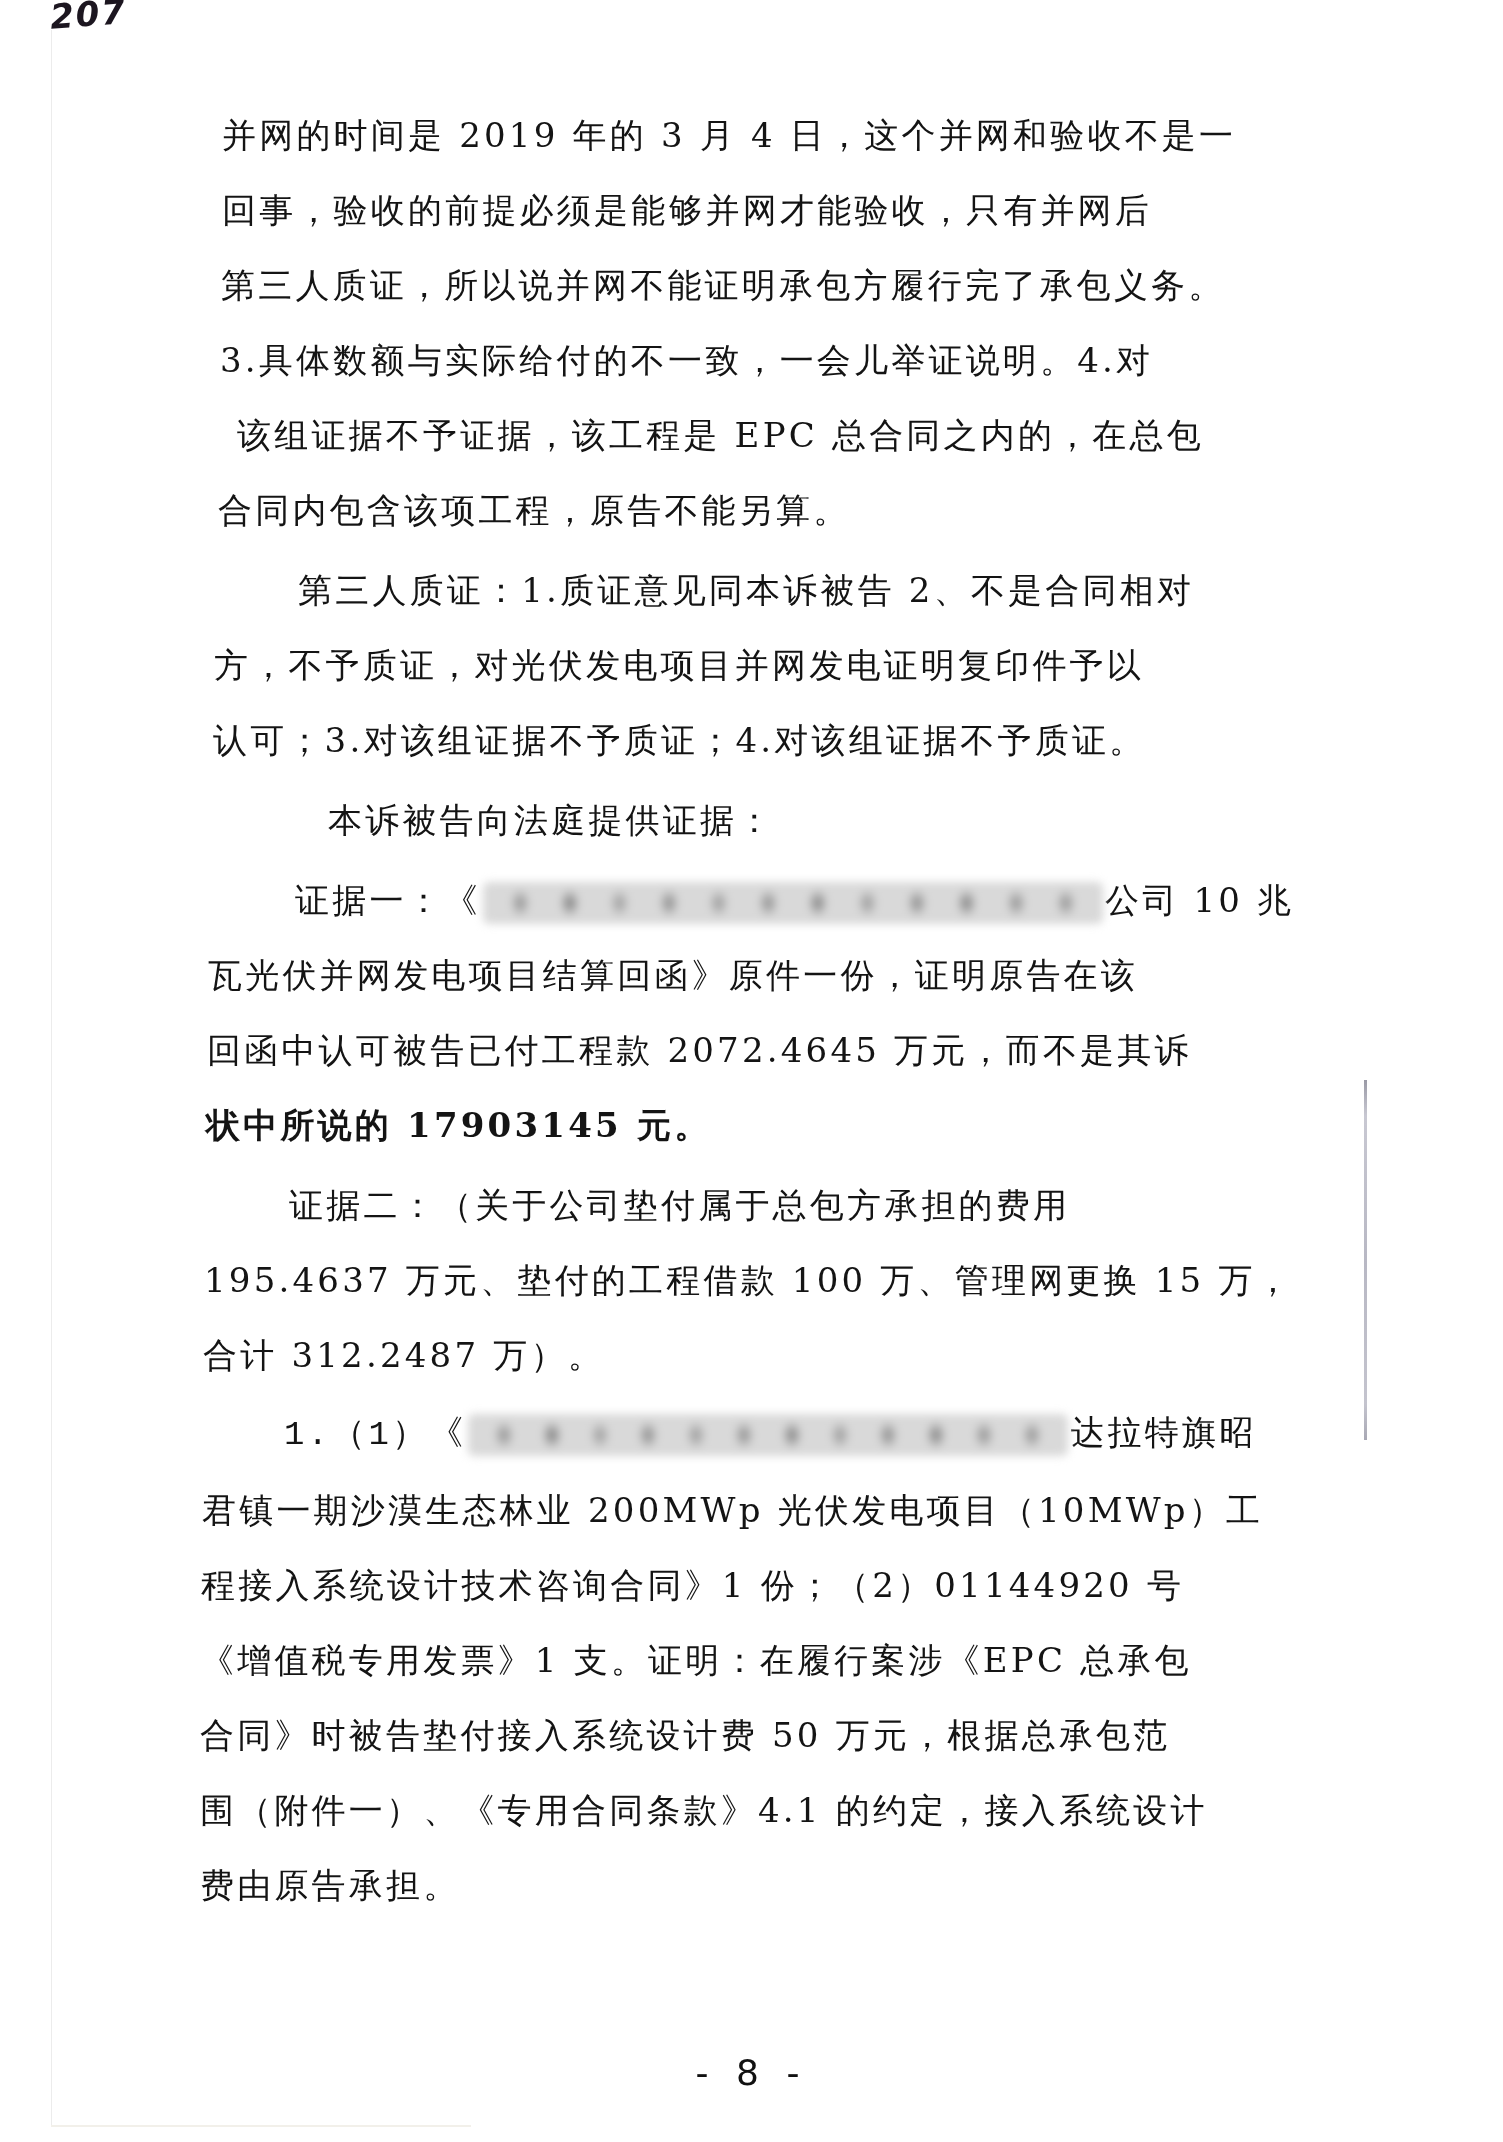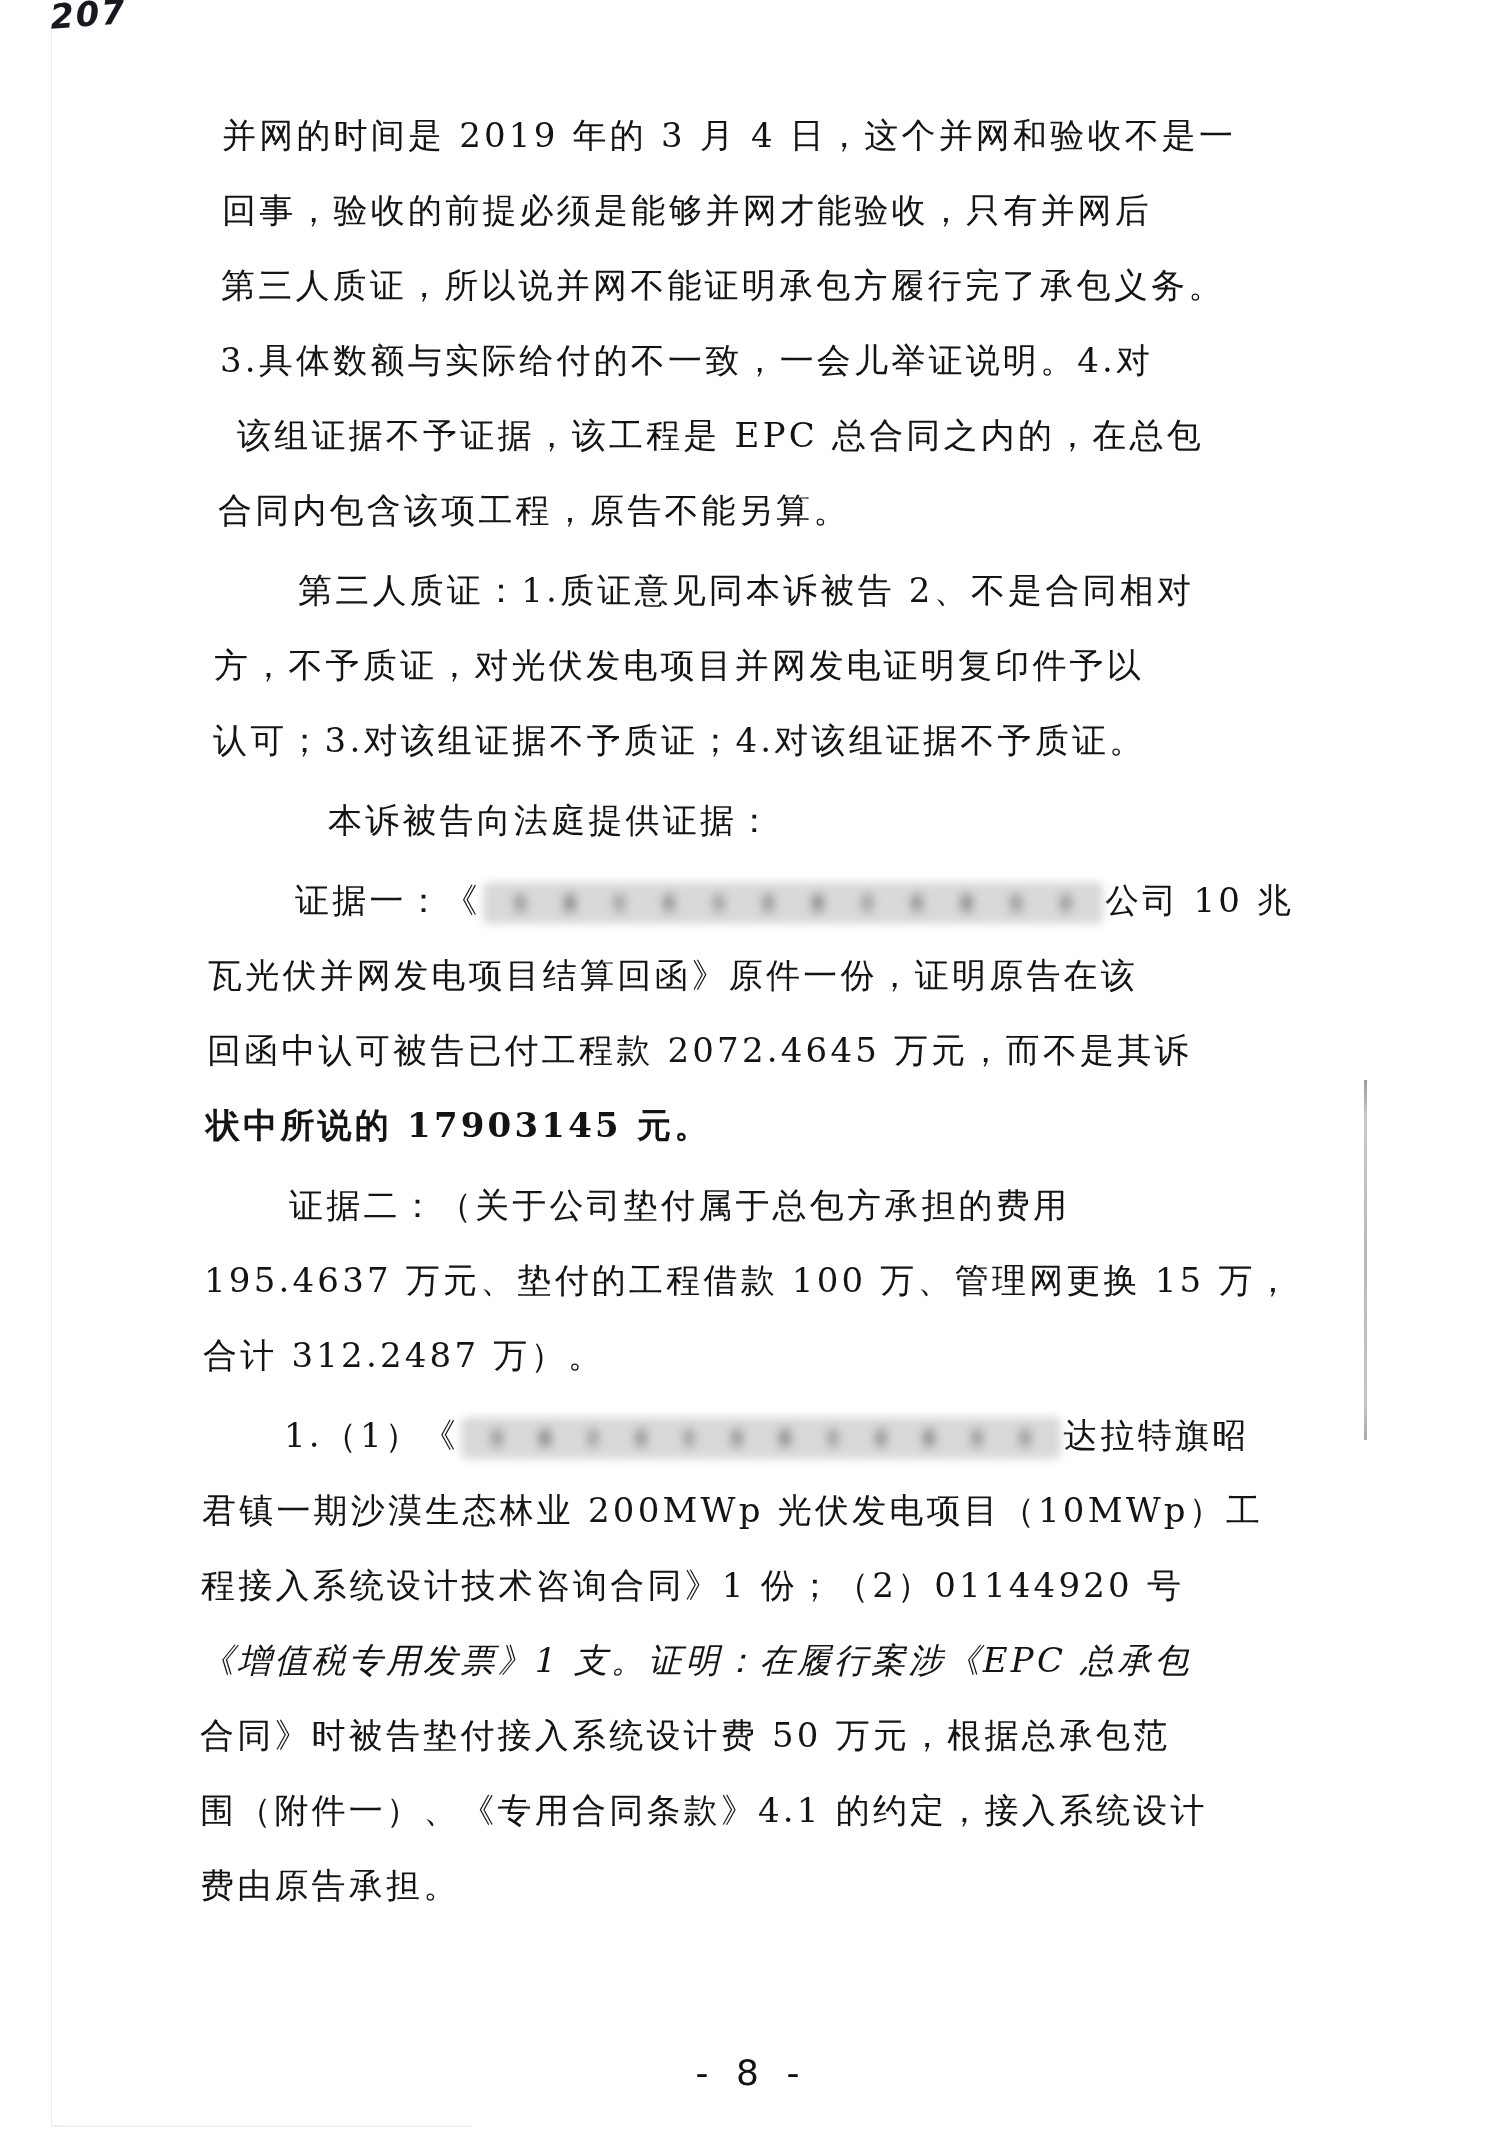--- a/index.html
+++ b/index.html
@@ -119,24 +119,24 @@
     <span>证据一：《</span><span class="blur" style="width:620px;"></span><span>公司 10 兆</span>
   </div>
   <div class="line" style="left:208px; top:952px;">瓦光伏并网发电项目结算回函》原件一份，证明原告在该</div>
   <div class="line" style="left:207px; top:1027px;">回函中认可被告已付工程款 2072.4645 万元，而不是其诉</div>
   <div class="line" style="left:206px; top:1102px;font-weight:bold;">状中所说的 17903145 元。</div>
 
   <div class="line" style="left:289px; top:1182px;">证据二：（关于公司垫付属于总包方承担的费用</div>
   <div class="line" style="left:204px; top:1257px;">195.4637 万元、垫付的工程借款 100 万、管理网更换 15 万，</div>
   <div class="line" style="left:203px; top:1332px;">合计 312.2487 万）。</div>
 
-  <div class="line" style="left:284px; top:1412px;">
+  <div class="line" style="left:284px; top:1412px;font-family:Liberation Mono, monospace;">
     <span>1.（1）《</span><span class="blur" style="width:600px;"></span><span>达拉特旗昭</span>
   </div>
   <div class="line" style="left:202px; top:1487px;">君镇一期沙漠生态林业 200MWp 光伏发电项目（10MWp）工</div>
   <div class="line" style="left:201px; top:1562px;">程接入系统设计技术咨询合同》1 份；（2）01144920 号</div>
-  <div class="line" style="left:200px; top:1637px;font-style:italic;">《增值税专用发票》1 支。证明：在履行案涉《EPC 总承包</div>
+  <div class="line" style="left:200px; top:1637px;">《增值税专用发票》1 支。证明：在履行案涉《EPC 总承包</div>
   <div class="line" style="left:200px; top:1712px;">合同》时被告垫付接入系统设计费 50 万元，根据总承包范</div>
   <div class="line" style="left:200px; top:1787px;">围（附件一）、《专用合同条款》4.1 的约定，接入系统设计</div>
   <div class="line" style="left:200px; top:1862px;text-align:center;">费由原告承担。</div>
 </div>
 
 <div class="page-number">- 8 -</div>
 
 </body></html>

